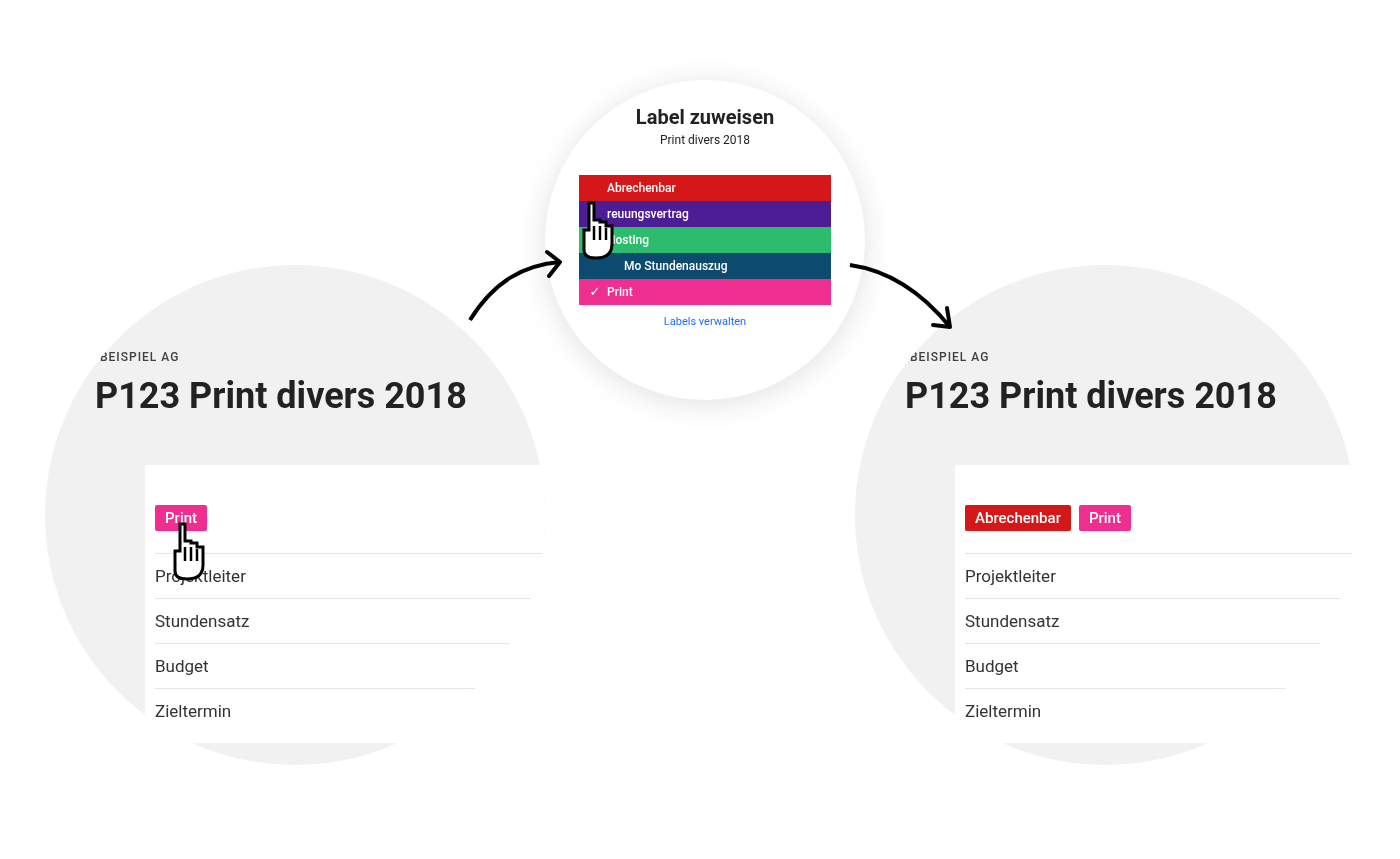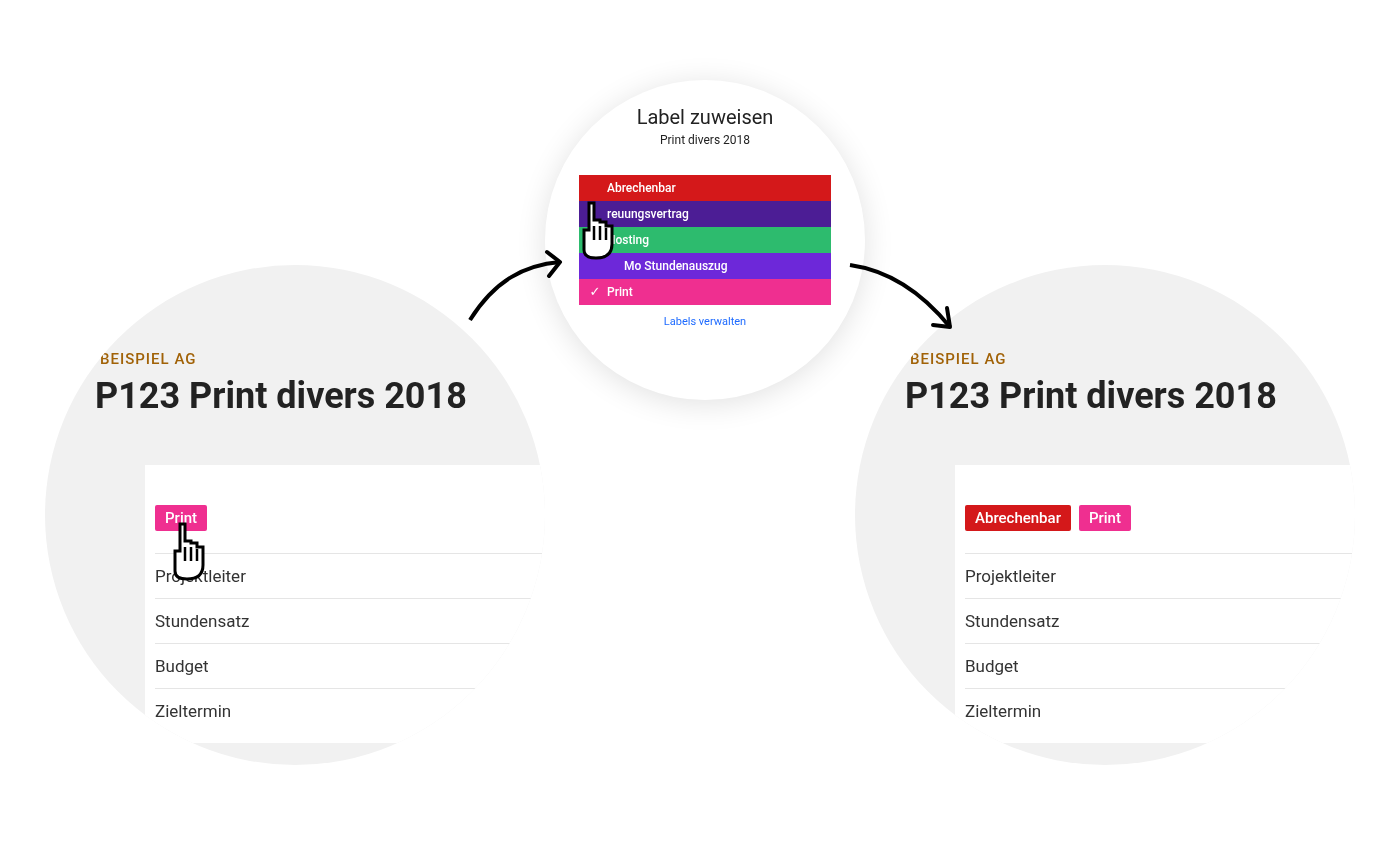--- a/index.html
+++ b/index.html
@@ -13,21 +13,21 @@
     width: 500px; height: 500px;
     border-radius: 50%;
     background: #f1f1f1;
     overflow: hidden;
   }
   .circle.left  { left: 45px; top: 265px; }
   .circle.right { left: 855px; top: 265px; }
 
   .company {
     position: absolute; left: 55px; top: 85px;
-    font-size: 15px; letter-spacing: 1px; color: #a16207; font-weight: 500;
+    font-size: 12px; letter-spacing: 1px; color: #404040; font-weight: 500;
   }
   .project-title {
     position: absolute; left: 50px; top: 110px;
     font-size: 36px; font-weight: 700; color: #222;
   }
 
   .card {
     position: absolute; left: 100px; top: 200px;
     width: 500px; background: #fff; padding: 40px 10px 10px 10px;
   }
@@ -49,37 +49,37 @@
   .row .label { color: #333; }
 
   
   .popover-circle {
     position: absolute; left: 545px; top: 80px;
     width: 320px; height: 320px; border-radius: 50%;
     background: #fff; box-shadow: 0 4px 30px rgba(0,0,0,0.12);
     overflow: hidden;
   }
   .popover-inner { position: absolute; left: 0; right: 0; top: 25px; text-align: center; }
-  .popover-title { font-size: 20px; color: #222; font-weight: 400; margin-bottom: 4px; }
+  .popover-title { font-size: 20px; color: #222; font-weight: 700; margin-bottom: 4px; }
   .popover-sub   { font-size: 12px; color: #222; margin-bottom: 28px; }
 
   .label-list { width: 252px; margin: 0 auto; }
   .label-row {
     position: relative;
     height: 26px; line-height: 26px;
     color: #fff; font-size: 12px; font-weight: 500;
     text-align: left; padding-left: 28px;
   }
   .label-row .check {
     position: absolute; left: 8px; top: 0; width: 16px; line-height: 26px; text-align: center; font-size: 13px;
   }
   .lr-red    { background: #d4181a; }
   .lr-blue   { background: #4c1d95; }
   .lr-green  { background: #2dbb6e; }
-  .lr-yellow { background: #6d28d9; padding-left: 45px; }
+  .lr-yellow { background: #0c4a6e; padding-left: 45px; }
   .lr-pink   { background: #ef2f90; }
   .lr-purple { background: #6e21a6; }
 
   .manage-link { margin-top: 10px; font-size: 11px; color: #1e6bff; }
 
   
   .arrow { position: absolute; }
   .arrow svg { overflow: visible; }
 
   

